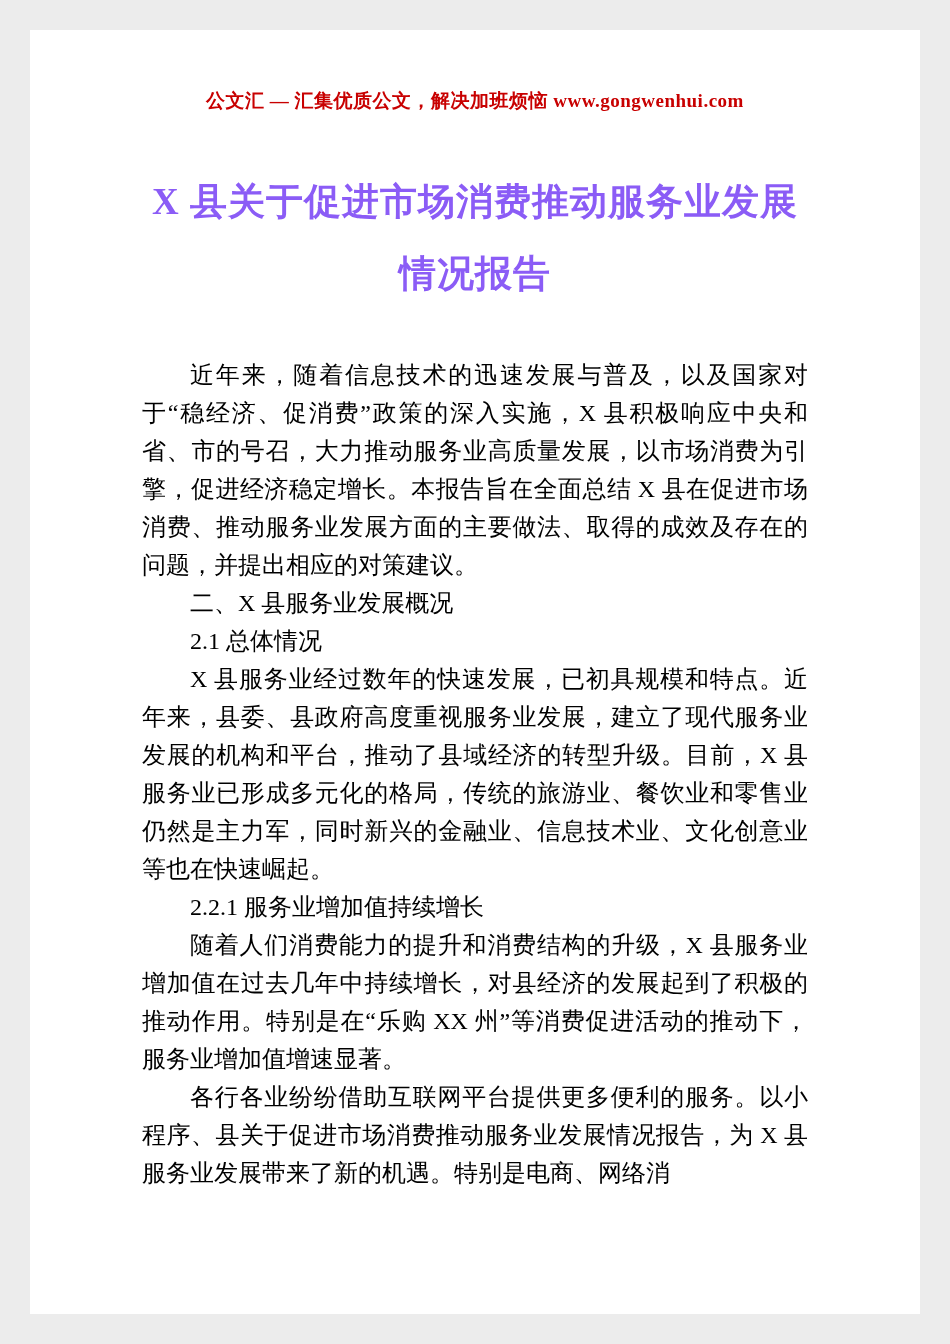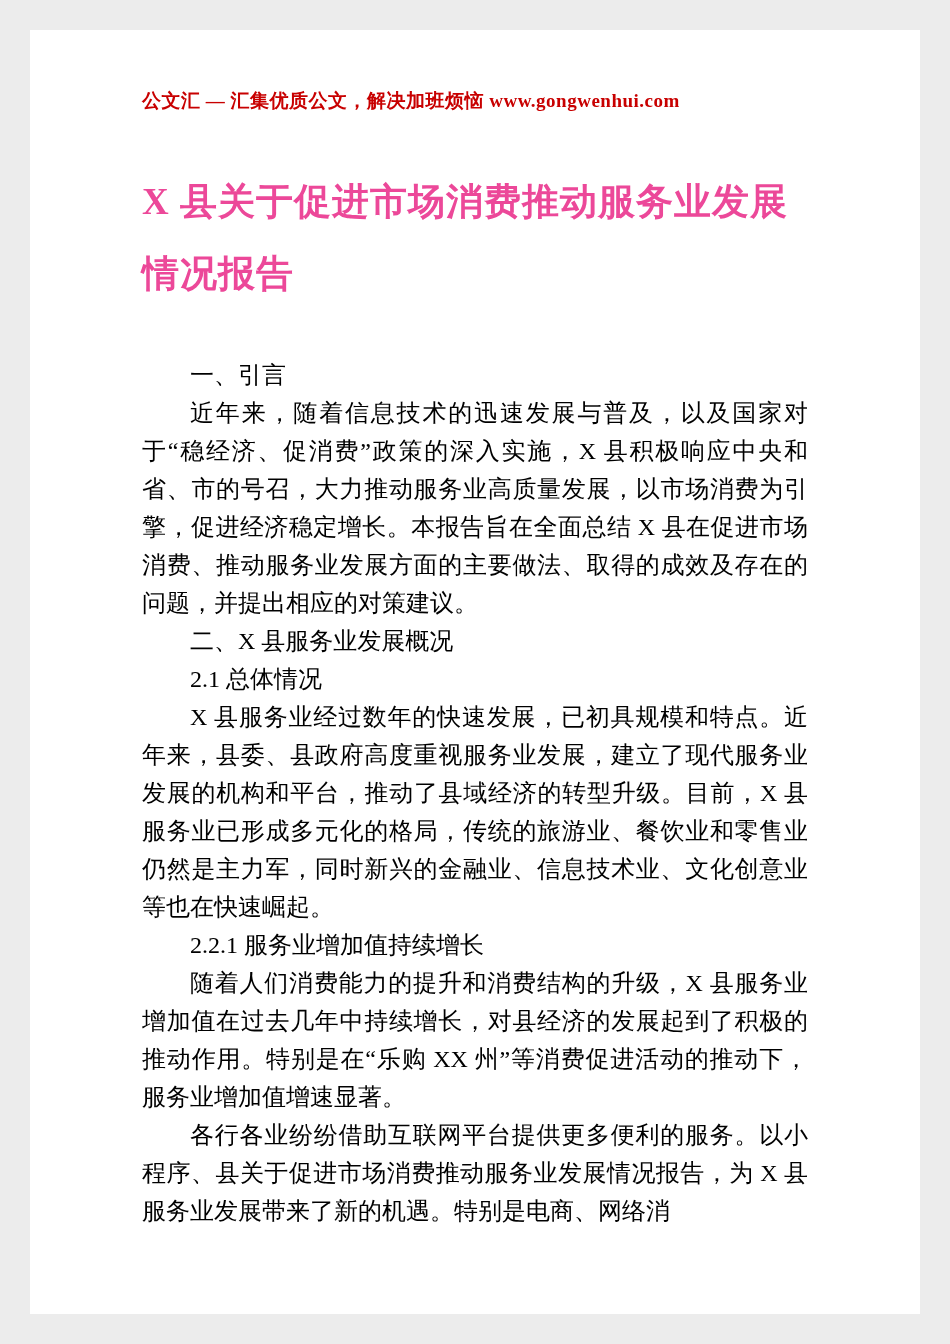--- a/index.html
+++ b/index.html
@@ -21,32 +21,32 @@
     left: 30px;
     top: 30px;
     right: 30px;
     bottom: 30px;
     background: #ffffff;
     overflow: hidden;
     box-sizing: border-box;
     padding: 58px 112px 0 112px;
   }
   .site-header {
-    text-align: left;
+    text-align: center;
     color: #c80000;
     font-size: 19px;
     font-weight: bold;
     letter-spacing: 0.5px;
     line-height: 26px;
     margin: 0 0 52px 0;
   }
   .doc-title {
     margin: 0 0 46px 0;
-    text-align: left;
-    color: #ec4899;
+    text-align: center;
+    color: #8b5cf6;
     font-size: 37px;
     font-weight: bold;
     line-height: 1.95;
     letter-spacing: 1px;
   }
   .content {
     color: #000000;
     font-size: 24px;
     line-height: 38px;
     text-align: justify;
@@ -61,21 +61,20 @@
 <body>
 
 <div class="canvas">
   <div class="page">
 
     <div class="site-header">公文汇 — 汇集优质公文，解决加班烦恼 www.gongwenhui.com</div>
 
     <h1 class="doc-title">X 县关于促进市场消费推动服务业发展情况报告</h1>
 
     <div class="content">
-      <p>一、引言</p>
       <p>近年来，随着信息技术的迅速发展与普及，以及国家对于“稳经济、促消费”政策的深入实施，X 县积极响应中央和省、市的号召，大力推动服务业高质量发展，以市场消费为引擎，促进经济稳定增长。本报告旨在全面总结 X 县在促进市场消费、推动服务业发展方面的主要做法、取得的成效及存在的问题，并提出相应的对策建议。</p>
       <p>二、X 县服务业发展概况</p>
       <p>2.1 总体情况</p>
       <p>X 县服务业经过数年的快速发展，已初具规模和特点。近年来，县委、县政府高度重视服务业发展，建立了现代服务业发展的机构和平台，推动了县域经济的转型升级。目前，X 县服务业已形成多元化的格局，传统的旅游业、餐饮业和零售业仍然是主力军，同时新兴的金融业、信息技术业、文化创意业等也在快速崛起。</p>
       <p>2.2.1 服务业增加值持续增长</p>
       <p>随着人们消费能力的提升和消费结构的升级，X 县服务业增加值在过去几年中持续增长，对县经济的发展起到了积极的推动作用。特别是在“乐购 XX 州”等消费促进活动的推动下，服务业增加值增速显著。</p>
       <p>各行各业纷纷借助互联网平台提供更多便利的服务。以小程序、县关于促进市场消费推动服务业发展情况报告，为 X 县服务业发展带来了新的机遇。特别是电商、网络消</p>
     </div>
 
   </div>

